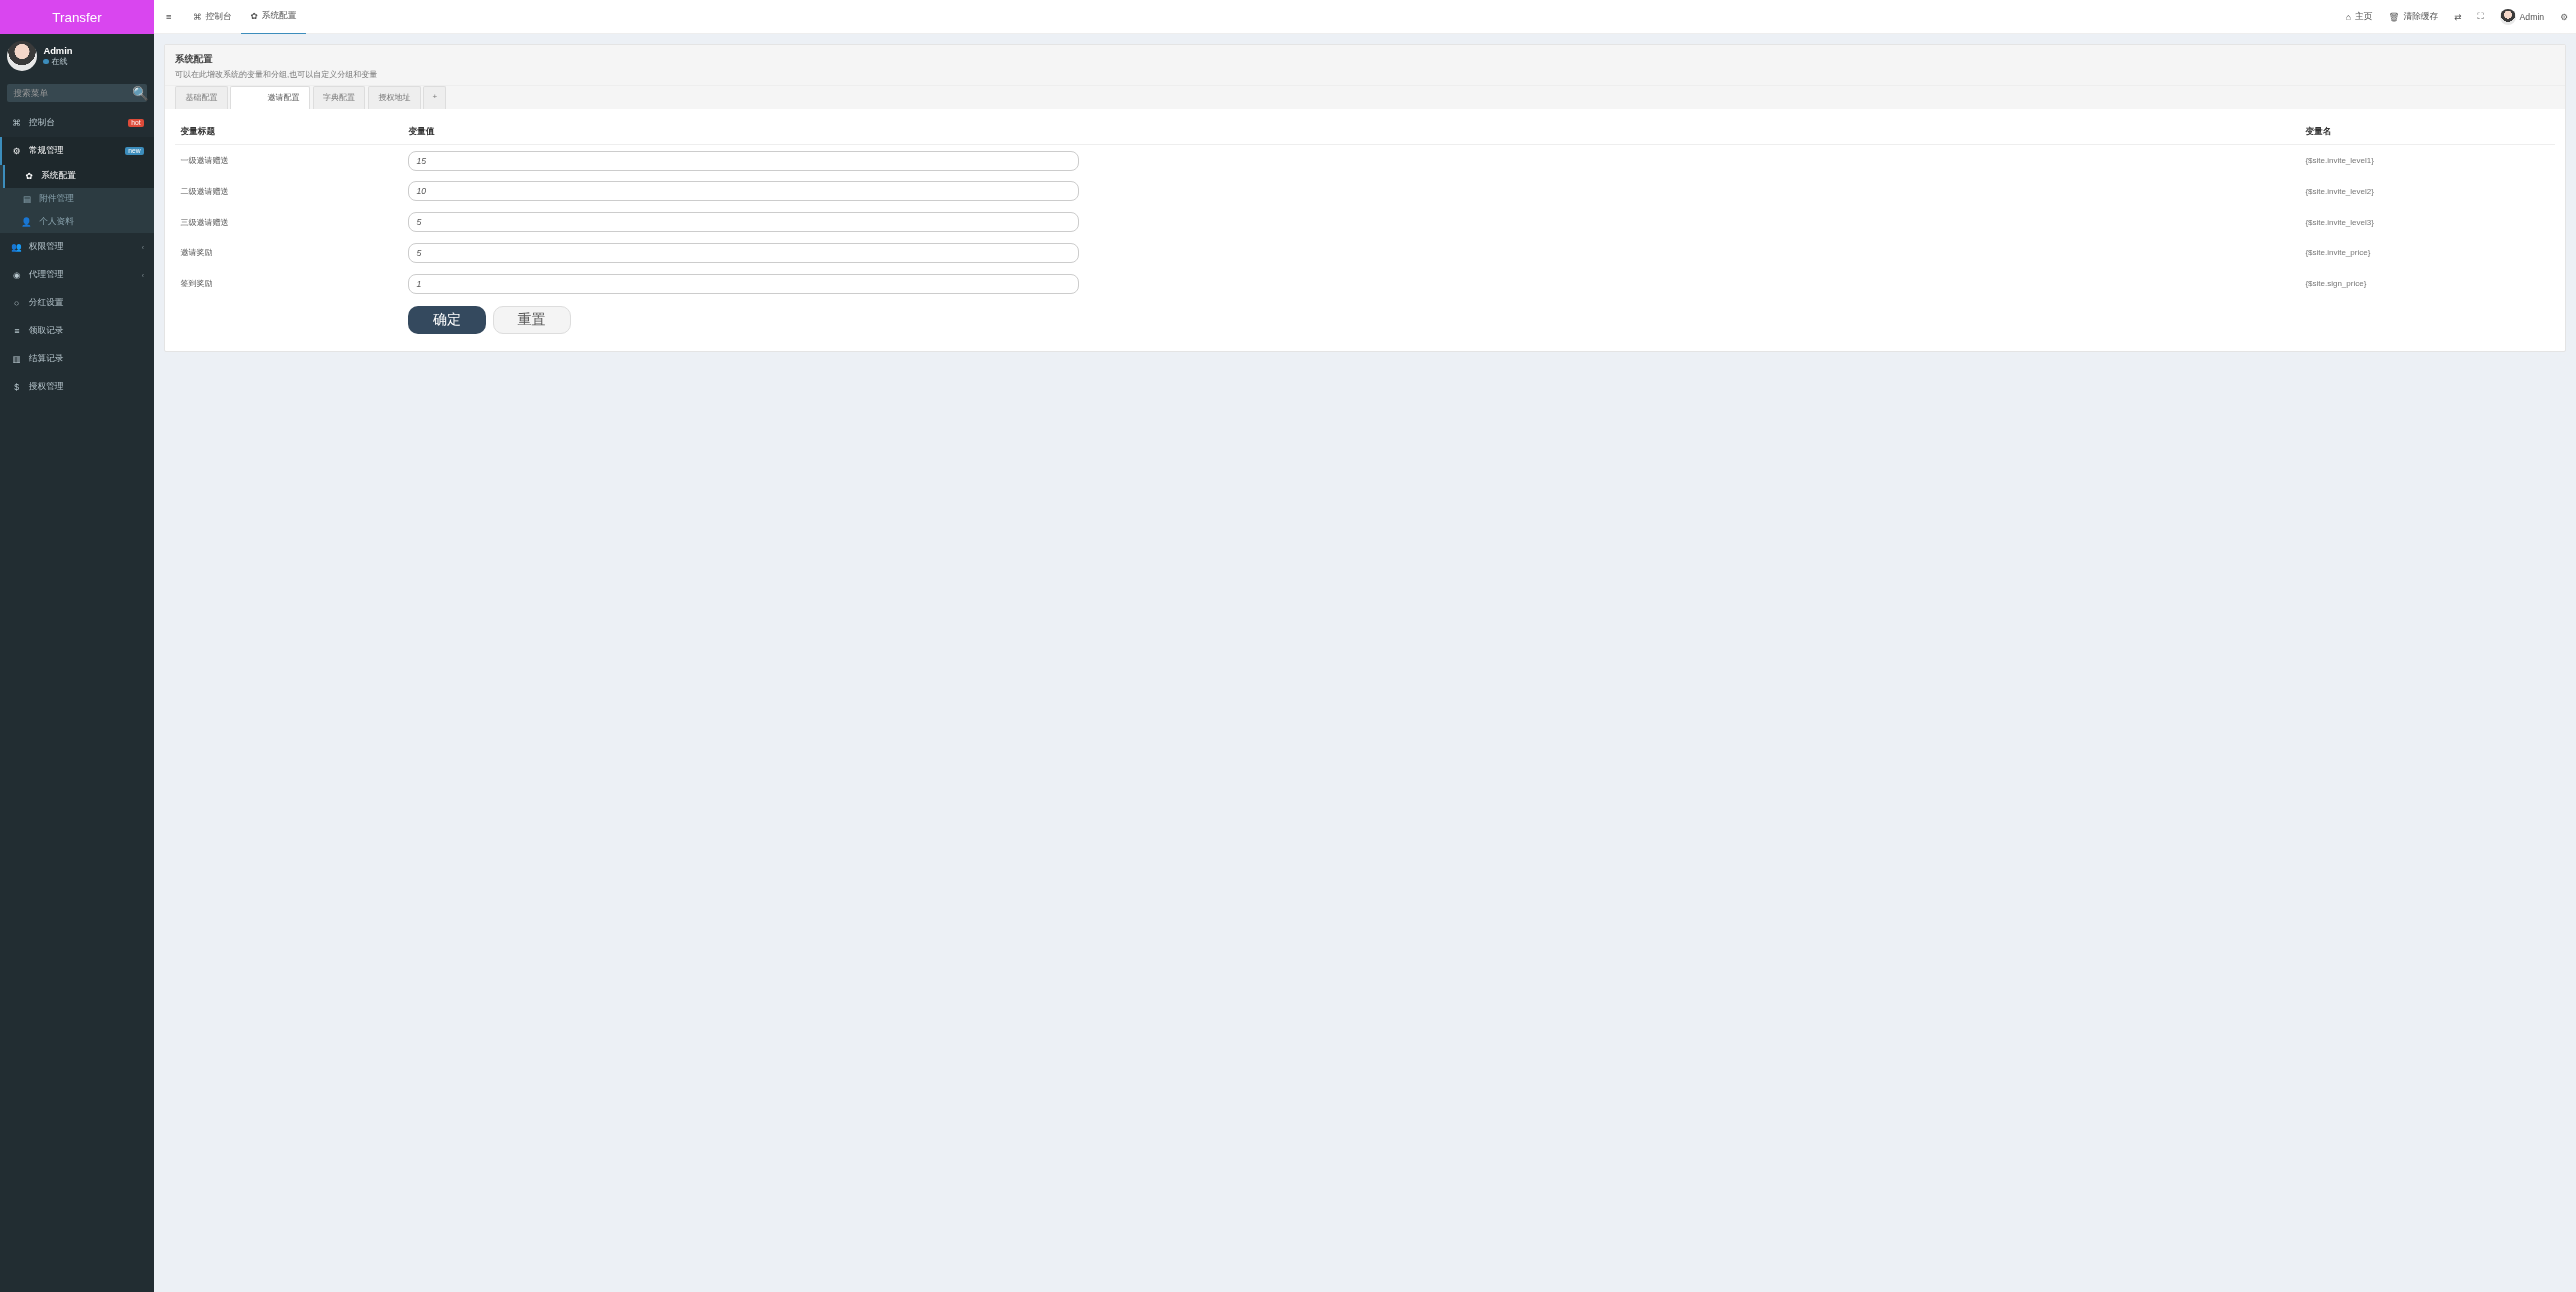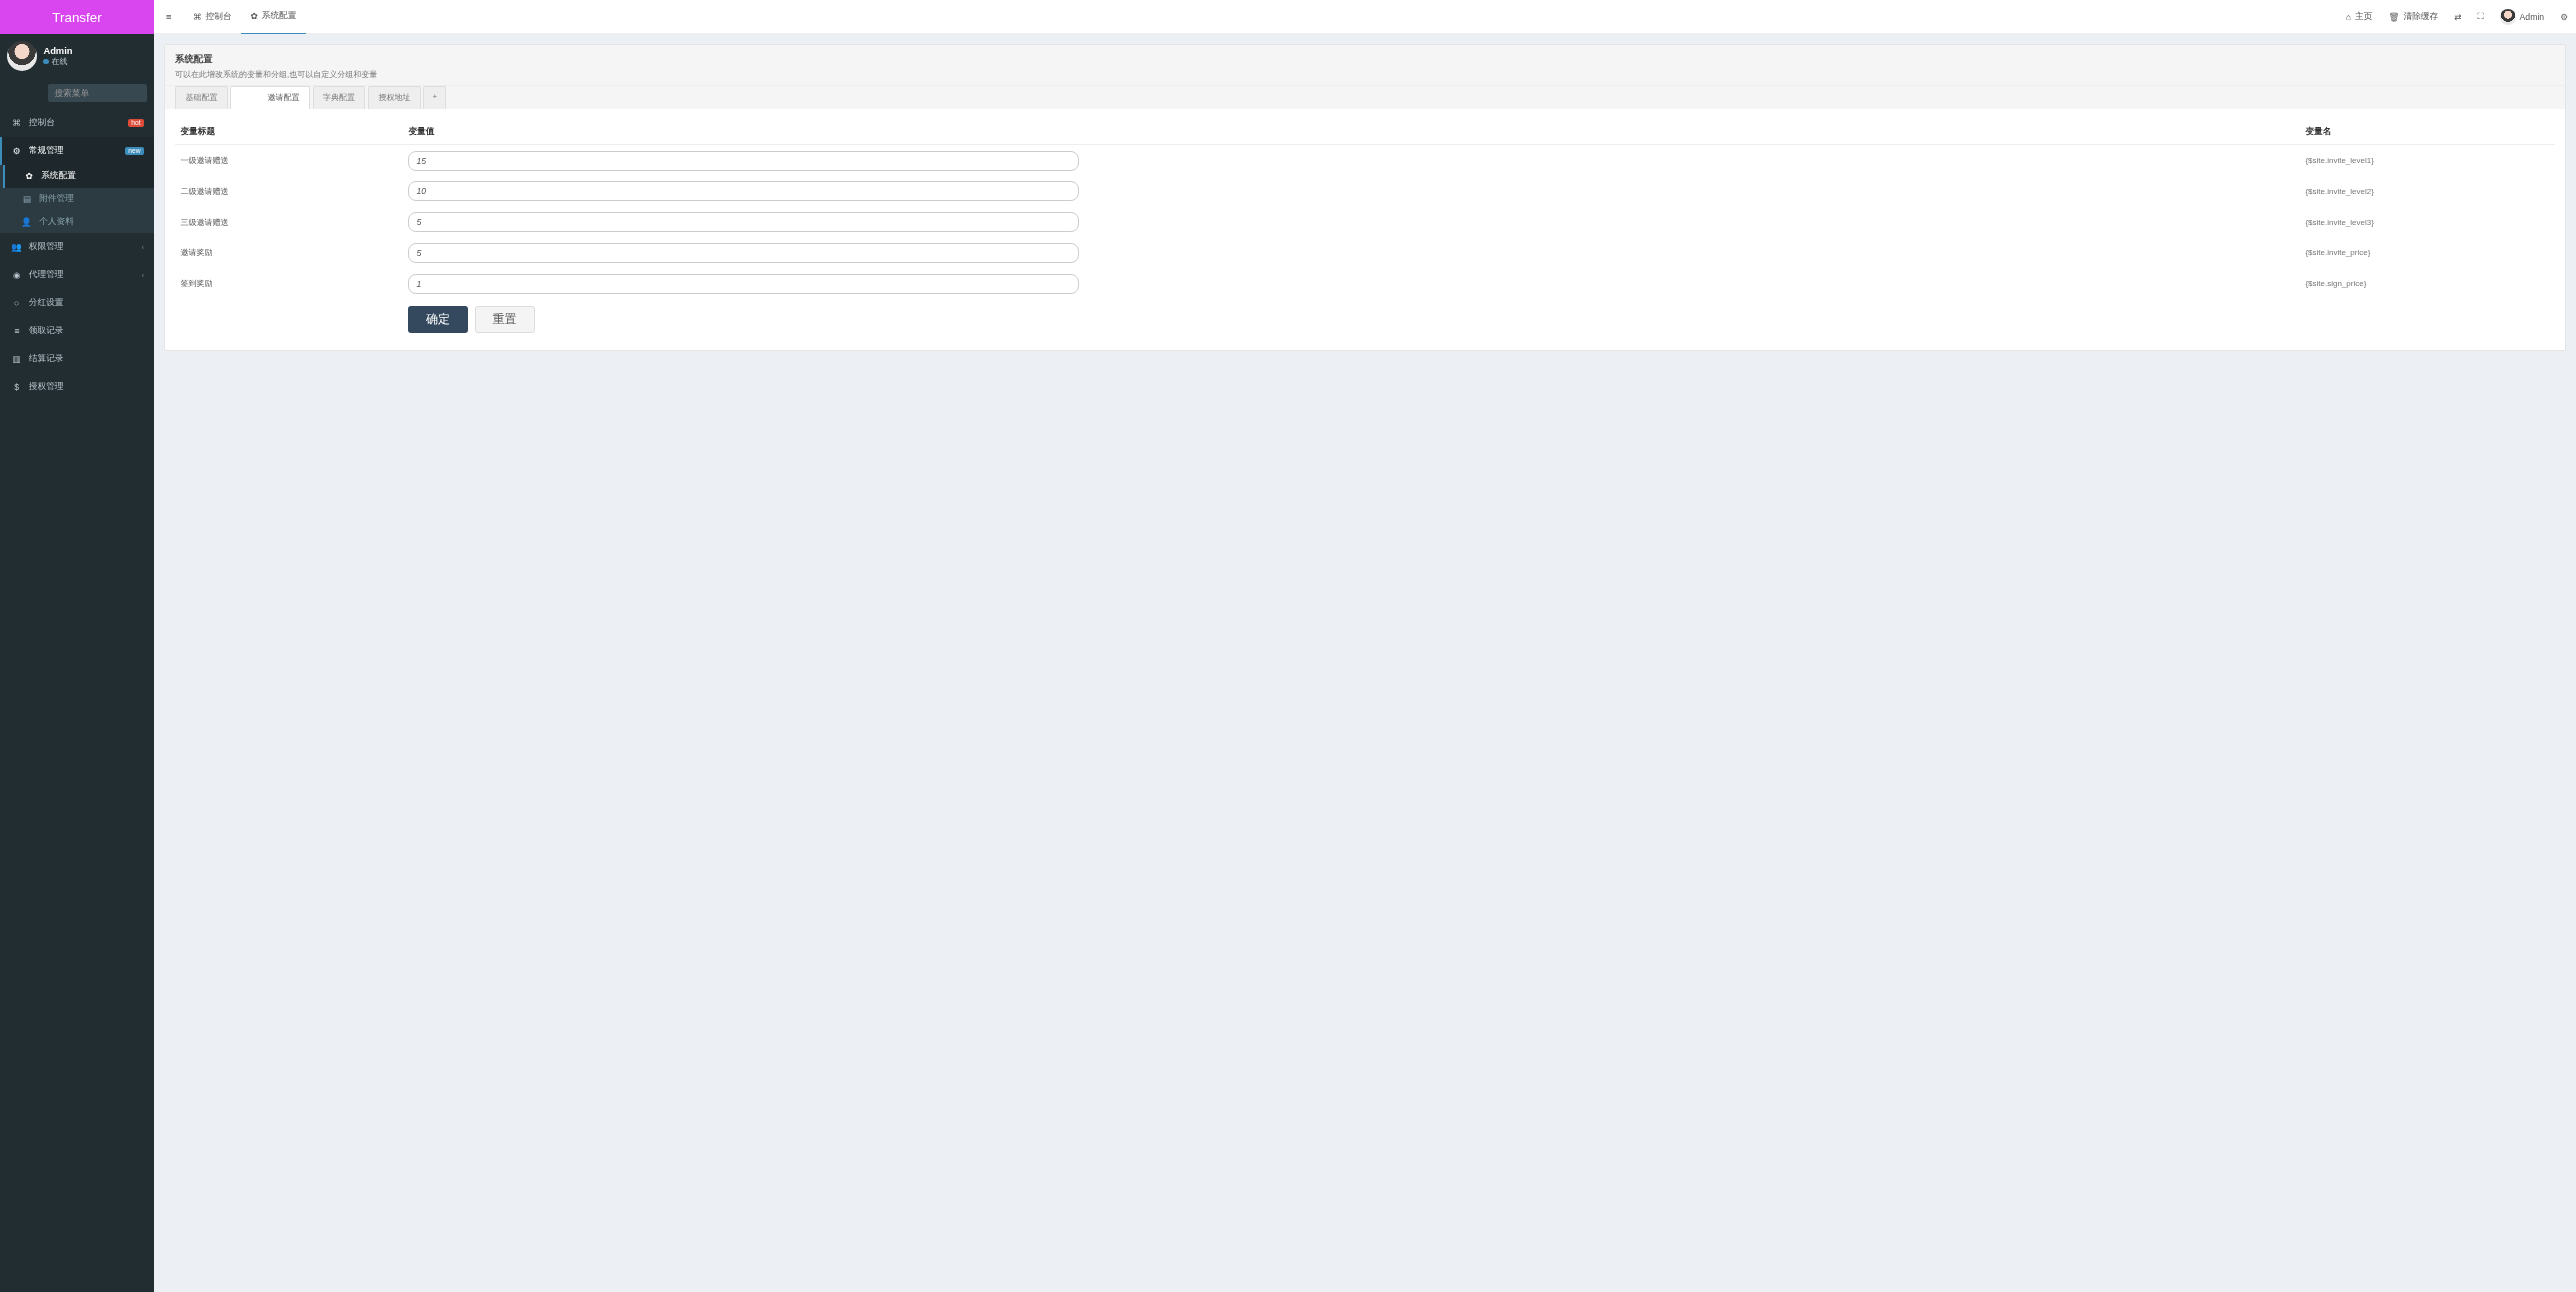--- a/index.html
+++ b/index.html
@@ -9,21 +9,21 @@
 
 
 .sidebar { width:154px; background:#222d32; color:#b8c7ce; display:flex; flex-direction:column; flex-shrink:0; }
 .logo { height:34px; background:#d946ef; color:#fff; font-size:13.4px; font-weight:300; display:flex; align-items:center; justify-content:center; }
 .user-panel { padding:6.7px; display:flex; align-items:center; gap:6.7px; }
 .user-panel .avatar { width:30px; height:30px; border-radius:50%; background:radial-gradient(circle at 50% 35%,#f4d7c9 0 30%,#3a3a3a 31% 55%,#e8e8e8 56% 100%); }
 .user-panel .info .name { color:#fff; font-weight:600; }
 .user-panel .info .status { font-size:8px; }
 .user-panel .info .status::before { content:""; display:inline-block; width:5.4px; height:5.4px; border-radius:50%; background:#3c8dbc; margin-right:2.7px; vertical-align:middle; }
 
-.search-form { padding:6.7px;margin-left:41px; }
+.search-form { padding:6.7px; }
 .search-wrap { display:flex; background:#374850; border-radius:2px; }
 .search-wrap input { flex:1; background:transparent; border:none; color:#ccc; padding:4px 6.7px; font-size:8.7px; outline:none; }
 .search-wrap input::placeholder { color:#999; }
 .search-wrap button { width:23px; background:transparent; border:none; color:#999; cursor:pointer; }
 
 .nav { list-style:none; }
 .nav li { position:relative; }
 .nav li a { display:flex; align-items:center; padding:8px 10px; color:#b8c7ce; text-decoration:none; font-size:8.7px; cursor:pointer; }
 .nav li.active > a { background:#1e282c; color:#fff; border-left:2px solid #3c8dbc; padding-left:8px; }
 .nav li a .ico { width:13.4px; text-align:center; margin-right:5.4px; font-style:normal; }
@@ -61,21 +61,21 @@
 .panel-body { padding:10px 10px 17px; }
 .table { width:100%; border-collapse:collapse; }
 .table th { text-align:left; font-size:8.7px; font-weight:700; color:#333; padding:6.7px 5.4px; border-bottom:0.7px solid #eee; }
 .table td { padding:5.4px 5.4px; font-size:8px; color:#555; vertical-align:middle; }
 .table td.varname { color:#777; }
 .col-label { width:228px;margin-left:8px; }
 .col-value { width:auto; }
 .col-var { width:255px; }
 .input-text { width:100%; max-width:671px; padding:4px 7px; border:0.7px solid #ccc; border-radius:8px; font-size:8.7px; color:#555;font-style:italic; }
 .actions { padding-top:6.7px; }
-.btn { display:inline-block; padding:4px 17px; font-size:12px; border-radius:3px; border:0.7px solid transparent; cursor:pointer; }
+.btn { display:inline-block; padding:4px 24px; font-size:14px; border-radius:10px; border:0.7px solid transparent; cursor:pointer; }
 .btn-primary { background:#34495e; color:#fff; }
 .btn-default { background:#f4f4f4; color:#555; border-color:#ddd; margin-left:4px; }
 </style>
 </head>
 <body>
 
 <div class="wrapper">
 
   <aside class="sidebar">
     <div class="logo">

